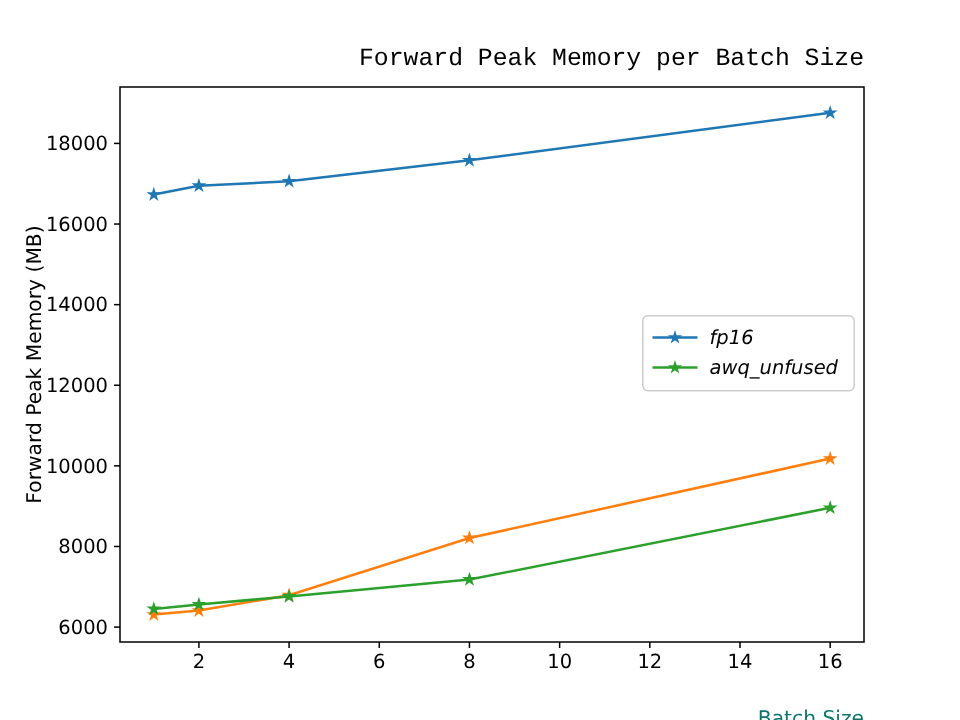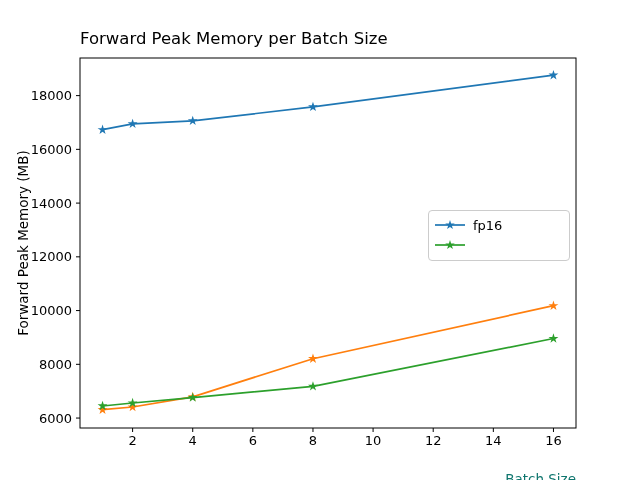--- a/index.html
+++ b/index.html
@@ -13,24 +13,25 @@
     width: 640px;
     height: 480px;
     background: #ffffff;
     overflow: hidden;
   }
   .chart-title {
     position: absolute;
     left: 80px;
     top: 29px;
     width: 496px;
-    text-align: left;
+    text-align: right;
     font-size: 16.5px;
     color: #000000;
     white-space: nowrap;
+    font-family: Liberation Mono, monospace;
   }
   .x-axis-label {
     position: absolute;
     left: 80px;
     top: 471px;
     width: 496px;
     text-align: right;
     font-size: 13.5px;
     color: #0f766e;
   }
@@ -61,20 +62,21 @@
   .legend {
     position: absolute;
     left: 428px;
     top: 210px;
     width: 142px;
     box-sizing: border-box;
     background: rgba(255,255,255,0.9);
     border: 1px solid #cccccc;
     border-radius: 4px;
     padding: 4px 8px 5px 5px;
+    font-style: italic;
   }
   .legend-entry {
     display: flex;
     align-items: center;
     height: 20px;
   }
   .legend-label {
     font-size: 13px;
     color: #000000;
     margin-left: 7px;
@@ -147,15 +149,16 @@
           <line x1="1" y1="7" x2="31" y2="7" stroke="#1f77b4" stroke-width="1.7"></line>
           <path d="M16.00,2.00L17.12,5.45L20.76,5.45L17.82,7.59L18.94,11.05L16.00,8.91L13.06,11.05L14.18,7.59L11.24,5.45L14.88,5.45Z" fill="#1f77b4"></path>
         </svg>
         <span class="legend-label">fp16</span>
       </div>
       <div class="legend-entry">
         <svg width="32" height="14">
           <line x1="1" y1="7" x2="31" y2="7" stroke="#2ca02c" stroke-width="1.7"></line>
           <path d="M16.00,2.00L17.12,5.45L20.76,5.45L17.82,7.59L18.94,11.05L16.00,8.91L13.06,11.05L14.18,7.59L11.24,5.45L14.88,5.45Z" fill="#2ca02c"></path>
         </svg>
+        <span class="legend-label">awq_unfused</span>
       </div>
     </div>
 </div>
 
 </body></html>

